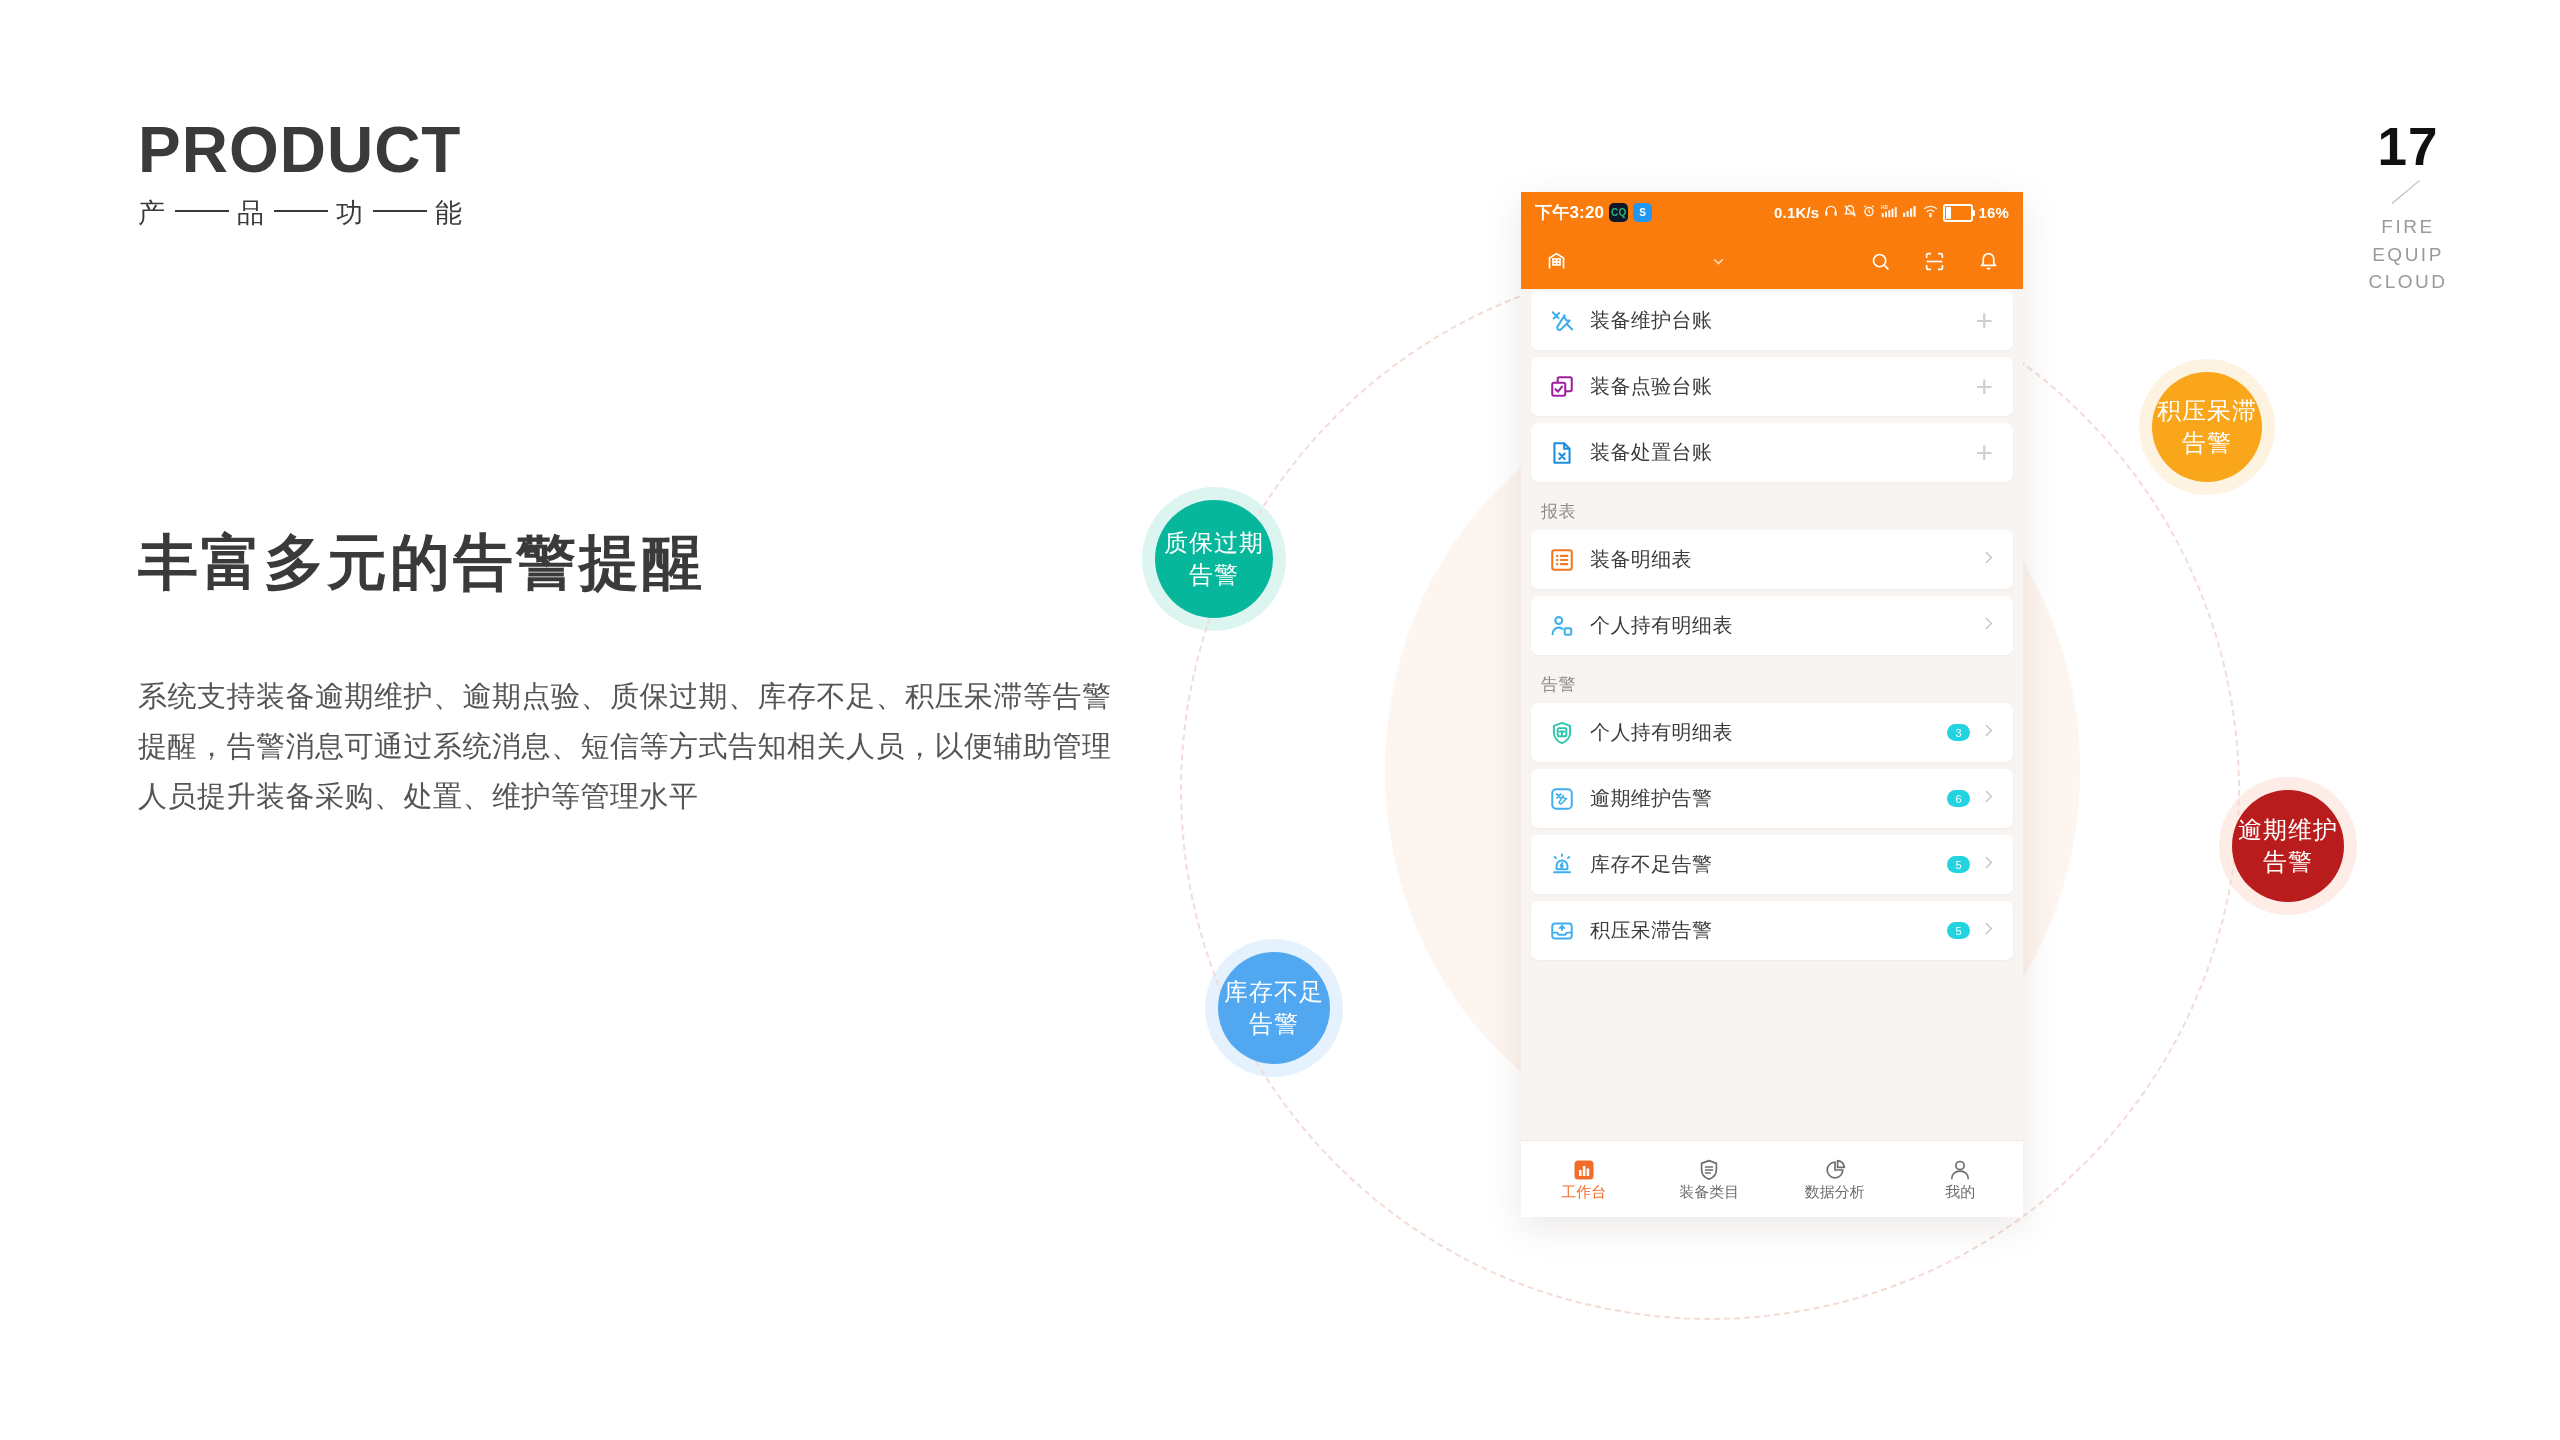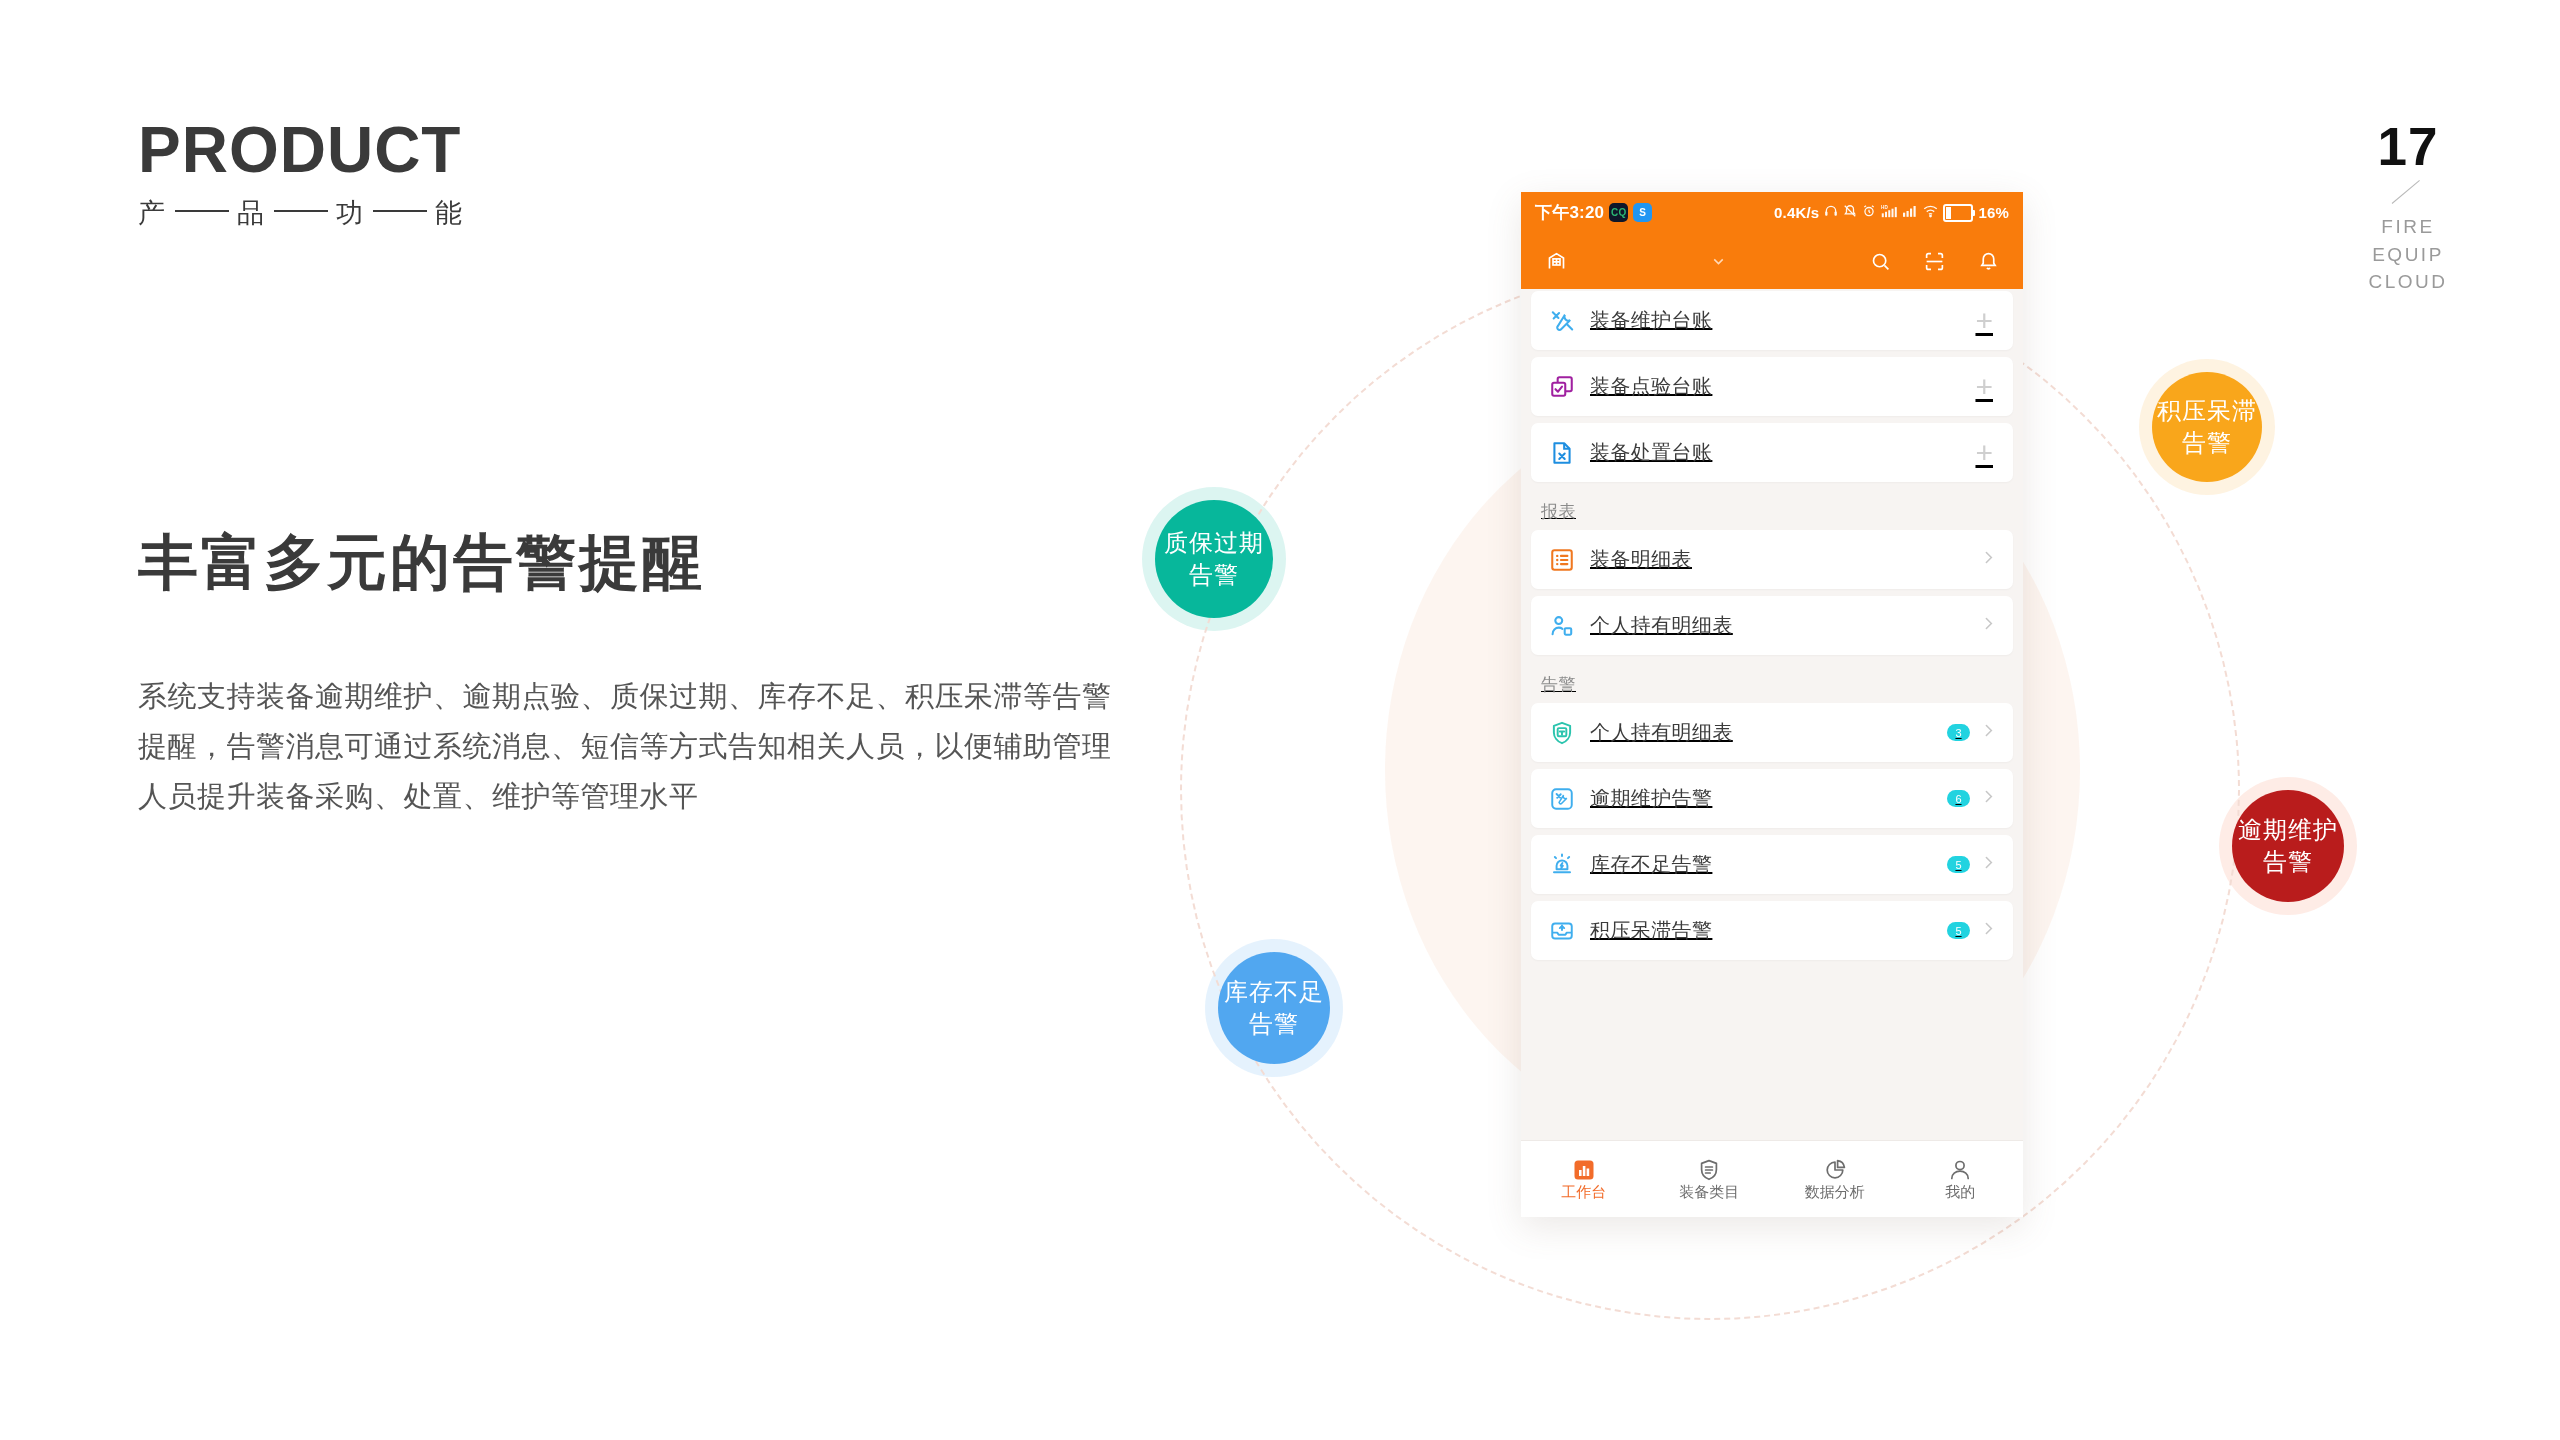--- a/index.html
+++ b/index.html
@@ -226,21 +226,20 @@
   }
   .appbar .ic.sm{width:24px;height:24px;}
   .appbar .gap{width:24px;}
 
   
   .screen{
     flex:1;
     background:#f7f4f2;
     overflow:hidden;
     padding-top:2px;
-    text-decoration:underline;
   }
   .group-title{
     font-size:17px;
     color:#8c8c8c;
     padding:11px 20px 7px 20px;
     letter-spacing:.5px;
   }
   .row{
     background:#fff;
     margin:0 10px 7px 10px;
@@ -354,21 +353,21 @@
 
 <div class="phone">
 
   <div class="statusbar">
     <div class="sb-left">
       <span>下午3:20</span>
       <span class="sb-appicon green">CQ</span>
       <span class="sb-appicon blue">S</span>
     </div>
     <div class="sb-right">
-      <span>0.4K/s</span>
+      <span>0.1K/s</span>
       <span class="sb-ico">
         <svg width="14" height="14" viewBox="0 0 24 24" fill="none" stroke="#fff" stroke-width="2.2">
             <path d="M4 14v-2a8 8 0 0116 0v2"></path>
             <rect x="2" y="13" width="4" height="7" rx="1.6" fill="#fff" stroke="none"></rect>
             <rect x="18" y="13" width="4" height="7" rx="1.6" fill="#fff" stroke="none"></rect>
           </svg>
       </span>
       <span class="sb-ico">
         <svg width="14" height="14" viewBox="0 0 24 24" fill="none" stroke="#fff" stroke-width="2.2">
             <path d="M6 9a6 6 0 0112 0v5l2 3H4l2-3z"></path>

